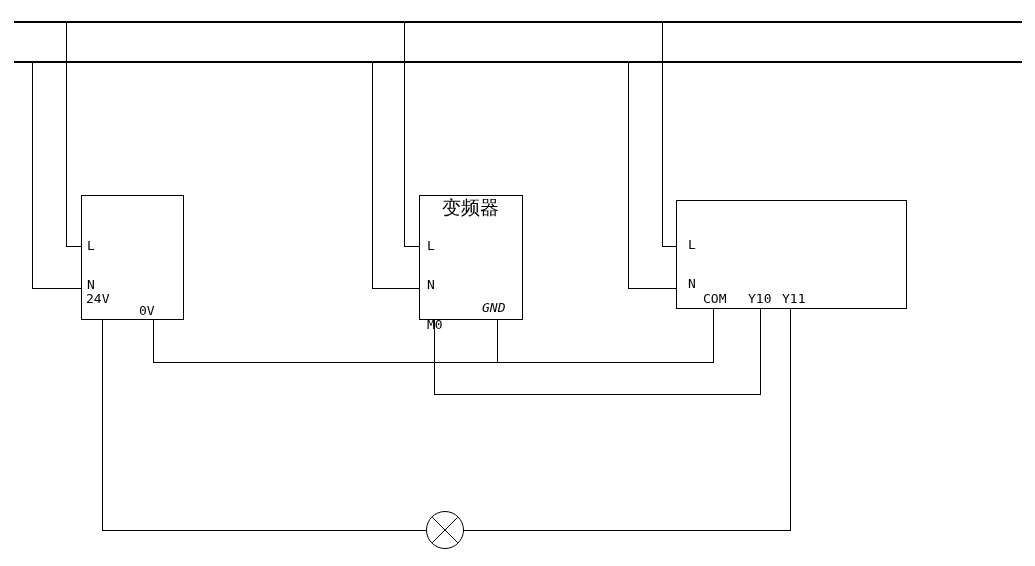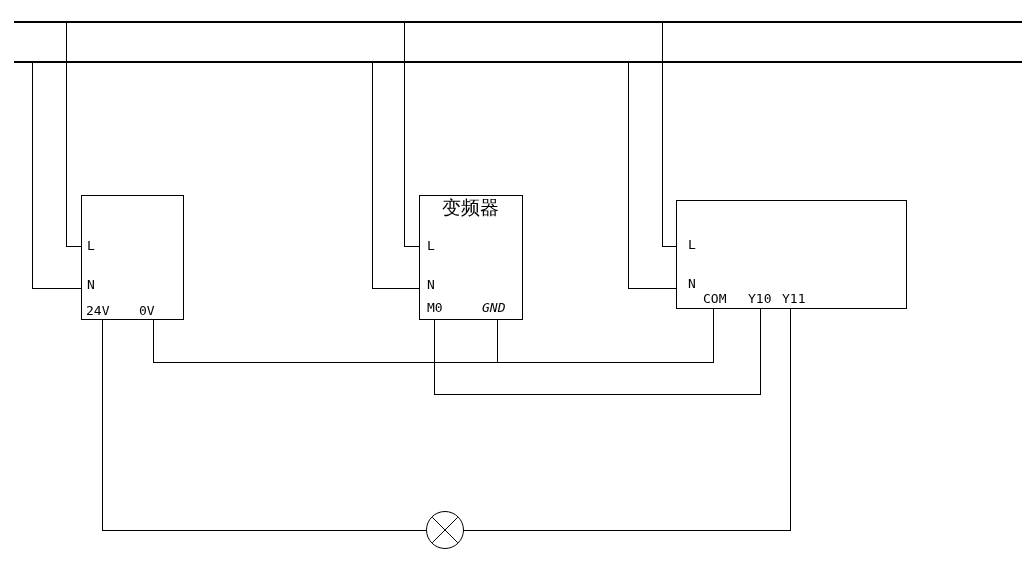--- a/index.html
+++ b/index.html
@@ -48,27 +48,27 @@
   <div class="wire hw" style="left:662px;top:246px;width:15px;"></div>
   <div class="wire vw" style="left:628px;top:61px;height:228px;"></div>
   <div class="wire hw" style="left:628px;top:288px;width:49px;"></div>
 
   <div class="box" style="left:81px;top:195px;width:103px;height:125px;"></div>
   <div class="box" style="left:419px;top:195px;width:104px;height:125px;"></div>
   <div class="box" style="left:676px;top:200px;width:231px;height:109px;"></div>
 
   <span class="lbl" style="left:87px;top:239px;">L</span>
   <span class="lbl" style="left:87px;top:278px;">N</span>
-  <span class="lbl" style="left:86px;top:304px;">24V</span>
+  <span class="lbl" style="left:86px;top:292px;">24V</span>
   <span class="lbl" style="left:139px;top:304px;">0V</span>
 
   <span class="box-title">变频器</span>
   <span class="lbl" style="left:427px;top:239px;">L</span>
   <span class="lbl" style="left:427px;top:278px;">N</span>
-  <span class="lbl" style="left:427px;top:301px;">M0</span>
+  <span class="lbl" style="left:427px;top:318px;">M0</span>
   <span class="lbl" style="left:482px;top:301px;font-style:italic;">GND</span>
 
   <span class="lbl" style="left:688px;top:238px;">L</span>
   <span class="lbl" style="left:688px;top:277px;">N</span>
   <span class="lbl" style="left:703px;top:292px;">COM</span>
   <span class="lbl" style="left:748px;top:292px;">Y10</span>
   <span class="lbl" style="left:782px;top:292px;">Y11</span>
 
   <div class="wire vw" style="left:102px;top:319px;height:212px;"></div>
   <div class="wire hw" style="left:102px;top:530px;width:325px;"></div>

